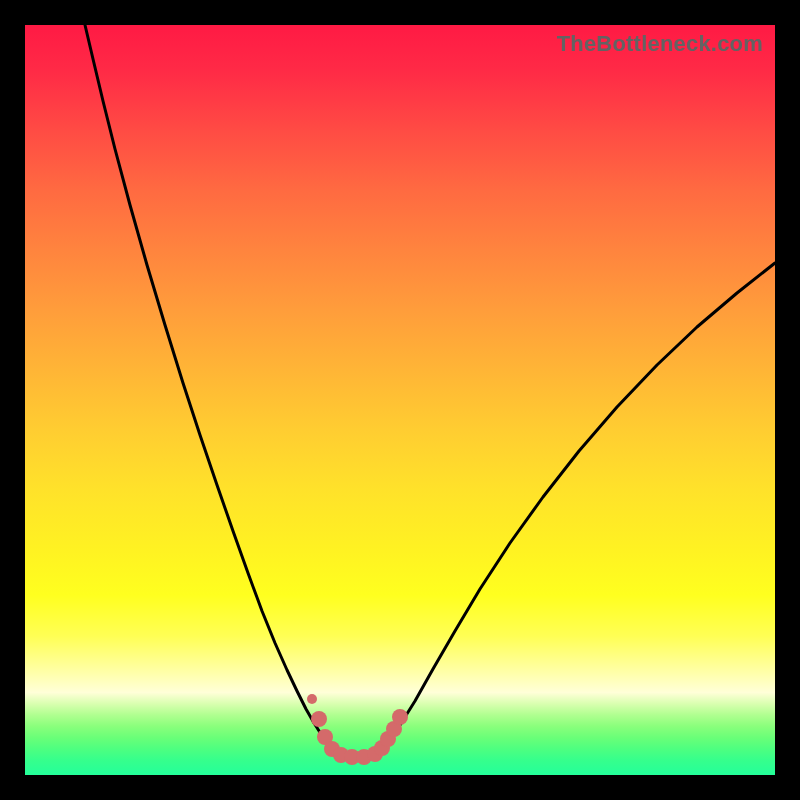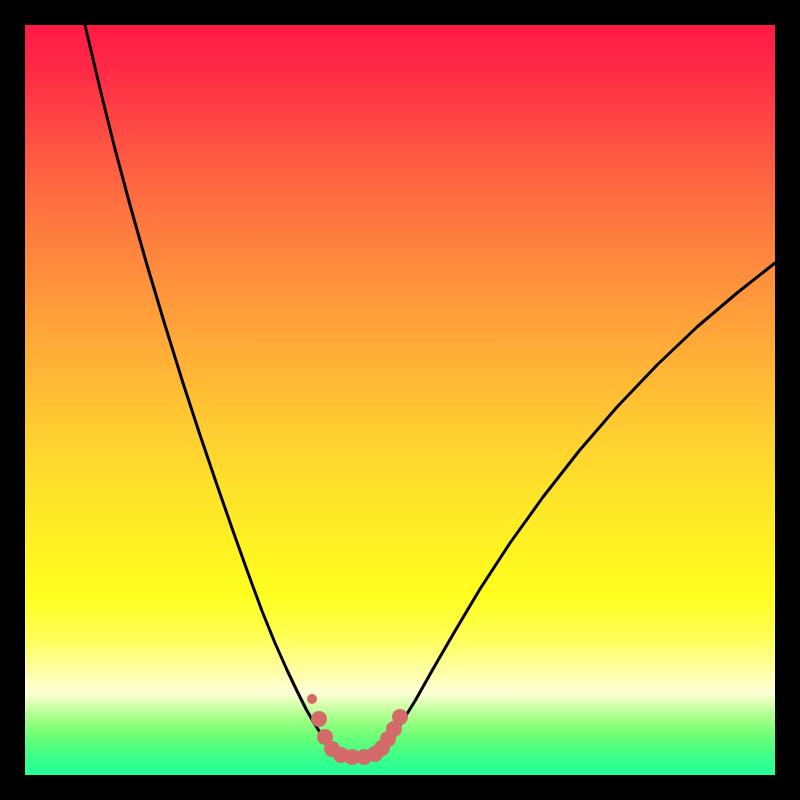--- a/index.html
+++ b/index.html
@@ -92,13 +92,14 @@
         <circle cx="327" cy="732" r="8" fill="#d46a6a"></circle>
         <circle cx="339" cy="732" r="8" fill="#d46a6a"></circle>
         <circle cx="350" cy="729" r="8" fill="#d46a6a"></circle>
         <circle cx="357" cy="723" r="8" fill="#d46a6a"></circle>
         <circle cx="363" cy="714" r="8" fill="#d46a6a"></circle>
         <circle cx="369" cy="704" r="8" fill="#d46a6a"></circle>
         <circle cx="375" cy="692" r="8" fill="#d46a6a"></circle>
       </g>
   </svg>
 
+  <div class="watermark">TheBottleneck.com</div>
 </div>
 
 </body></html>

